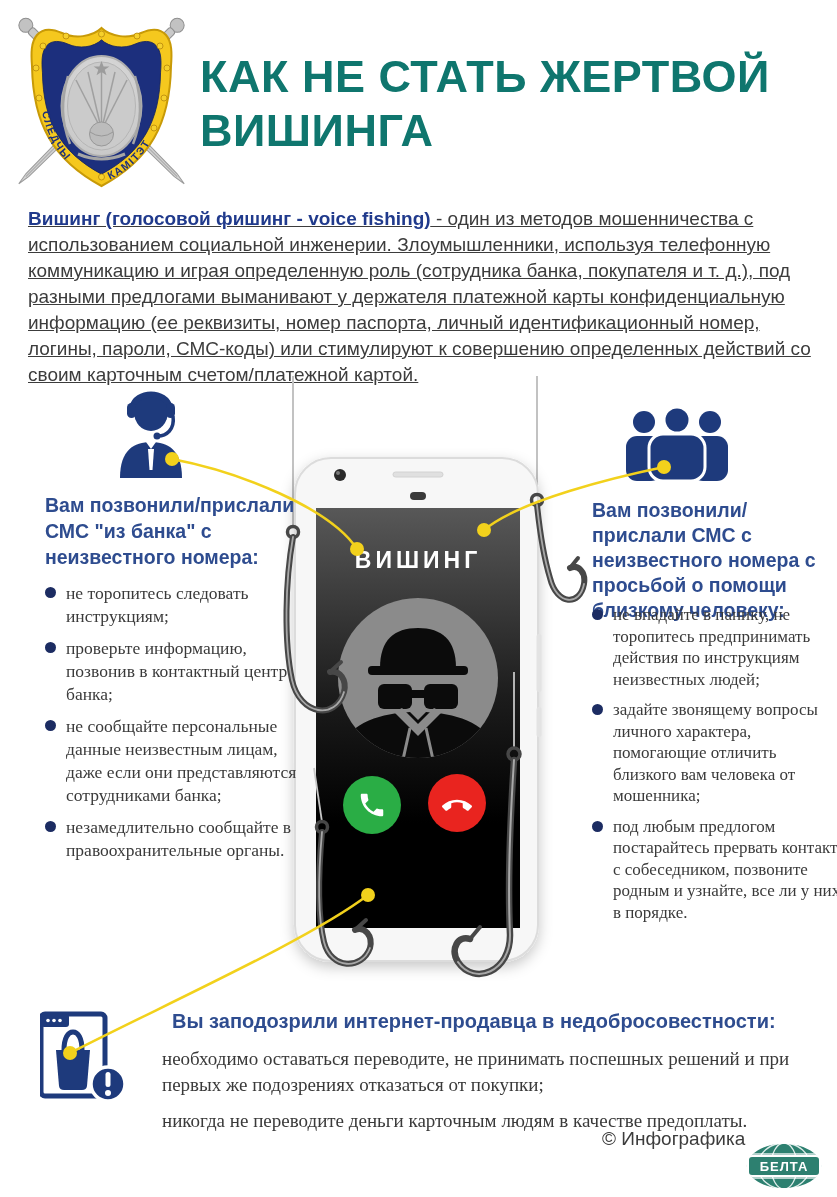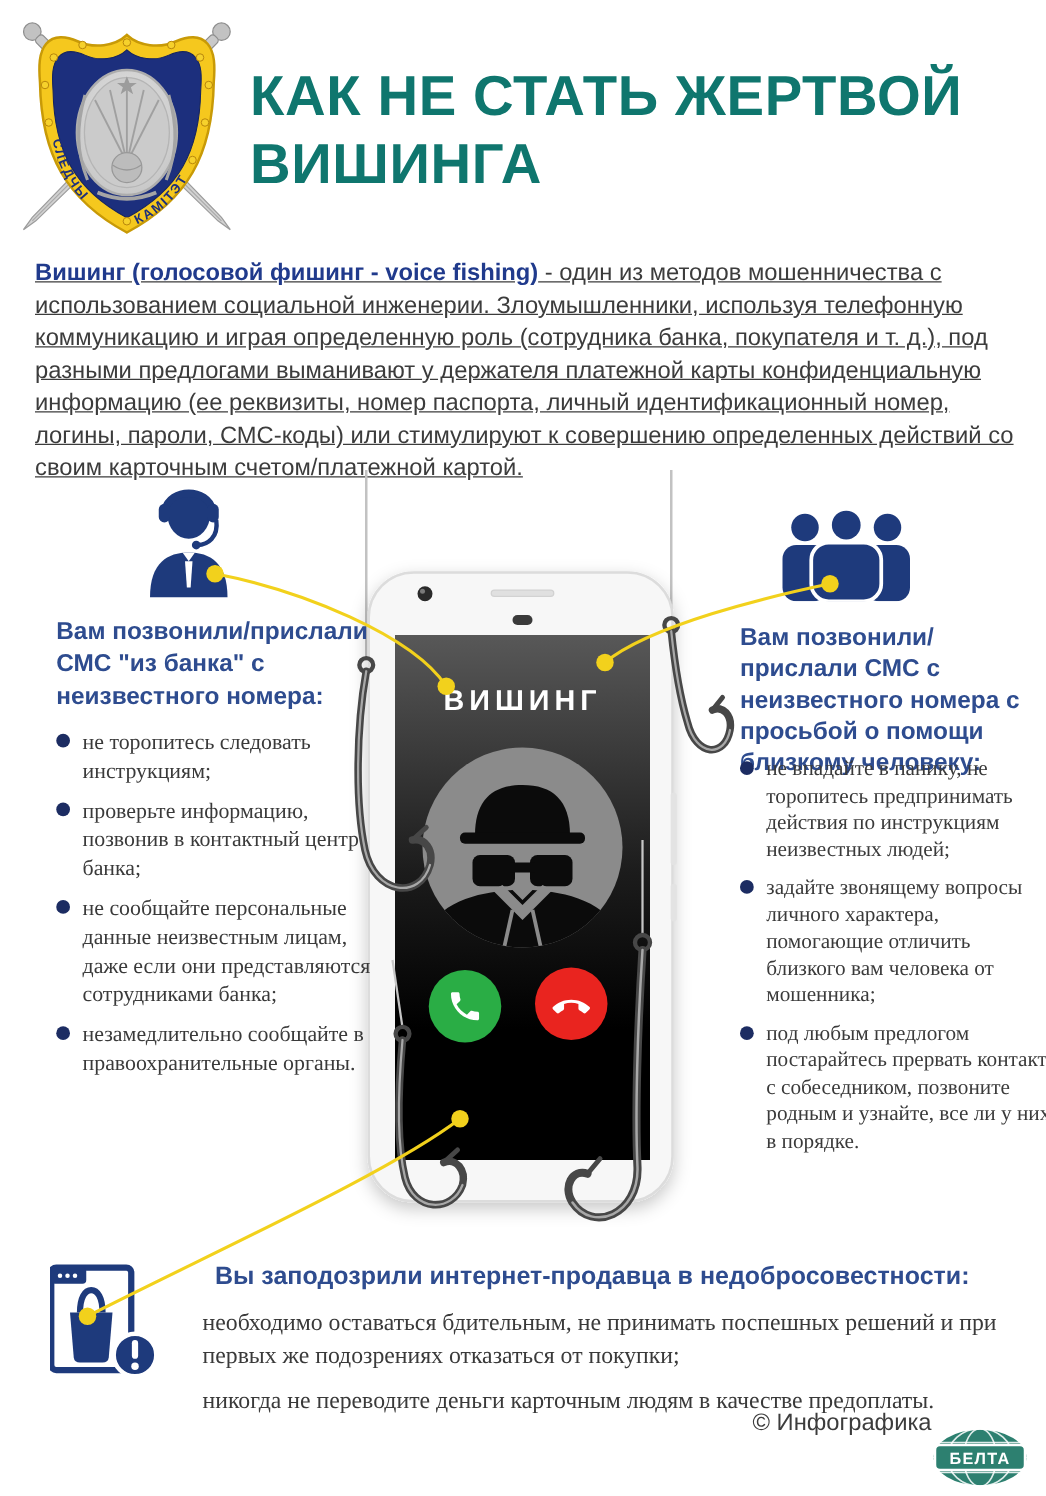--- a/index.html
+++ b/index.html
@@ -274,21 +274,21 @@
       <rect x="65.5" y="64" width="5" height="15" rx="2.5" fill="#ffffff"></rect>
       <circle cx="68" cy="85" r="3" fill="#ffffff"></circle>
     </g>
   </svg>
 
   <div class="abs bottom-heading">Вы заподозрили интернет-продавца в недобросовестности:</div>
 
   <div id="bottom-list" class="abs blist">
 
       <div class="bli">
-        <span>необходимо оставаться бдительным, не принимать поспешных решений и при первых же подозрениях отказаться от покупки;</span>
+        <span>необходимо оставаться переводите, не принимать поспешных решений и при первых же подозрениях отказаться от покупки;</span>
       </div>
 
       <div class="bli">
         <span>никогда не переводите деньги карточным людям в качестве предоплаты.</span>
       </div>
     </div>
 
   <svg class="abs overlay" style="left:0;top:0;" width="837" height="1197" viewBox="0 0 837 1197">
     <g fill="none" stroke="#f2d11c" stroke-width="2.5">
       <path d="M172,459 C240,472 330,508 357,549"></path>

